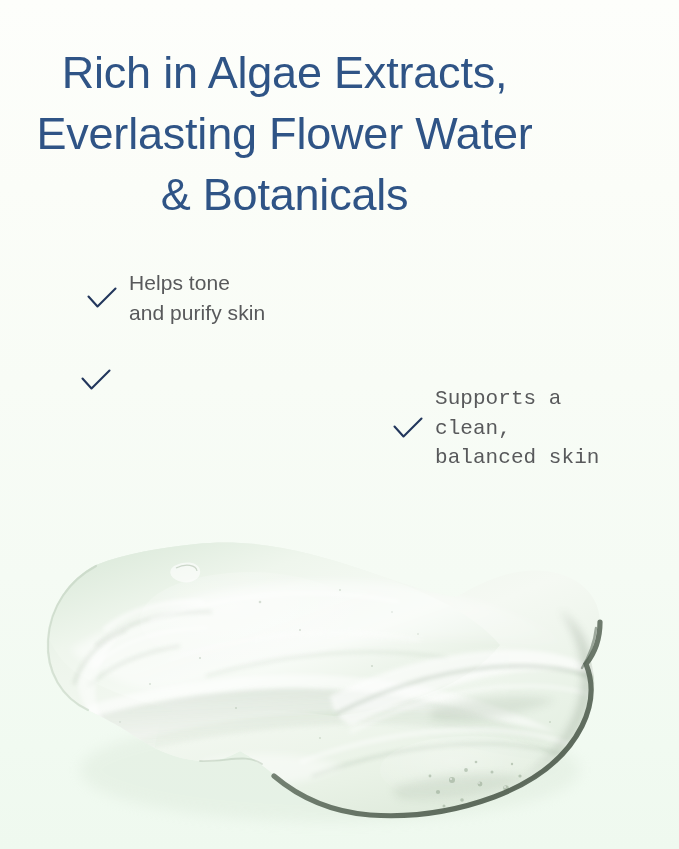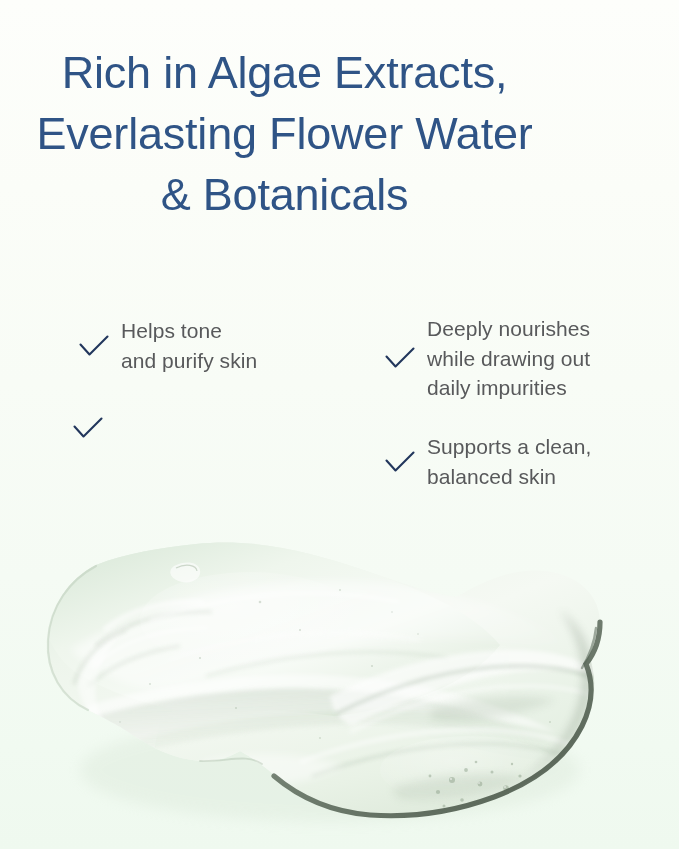--- a/index.html
+++ b/index.html
@@ -40,24 +40,23 @@
     line-height: 61px;
     font-weight: 400;
     letter-spacing: -0.2px;
     white-space: pre-line;
   }
 
   
   .benefits {
     position: absolute;
     top: 266px;
-    left: 8px;
+    left: 16px;
     width: 594px;
     height: 200px;
-    margin-top: 48px;
   }
   .bullet {
     position: absolute;
     display: flex;
     align-items: center;
   }
   .bullet .check {
     flex: 0 0 auto;
     width: 30px;
     height: 22px;
@@ -75,21 +74,21 @@
     line-height: 29.5px;
     font-weight: 400;
     white-space: pre-line;
     letter-spacing: 0.05px;
   }
 
   
   .b0 { left: 71px;  top: 2px;  }
   .b1 { left: 65px;  top: 103px;}
   .b2 { left: 377px; top: 0px;  }
-  .b3 { left: 377px; top: 118px;}
+  .b3 { left: 377px; top: 118px; font-family: Liberation Mono, monospace;}
 
   
   .swatch-wrap {
     position: absolute;
     left: 0;
     top: 470px;
     width: 679px;
     height: 379px;
   }
   .swatch-wrap svg {
@@ -120,30 +119,20 @@
     </div>
 
     <div class="bullet b1">
       <span class="check">
         <svg viewBox="0 0 30 22" fill="none" xmlns="http://www.w3.org/2000/svg">
           <path d="M1.5 9.5 L10.5 19.5 L28.5 1.5" stroke="#22365c" stroke-width="2.1" stroke-linecap="round" stroke-linejoin="round"></path>
         </svg>
       </span>
     </div>
 
-    <div class="bullet b2">
-      <span class="check">
-        <svg viewBox="0 0 30 22" fill="none" xmlns="http://www.w3.org/2000/svg">
-          <path d="M1.5 9.5 L10.5 19.5 L28.5 1.5" stroke="#22365c" stroke-width="2.1" stroke-linecap="round" stroke-linejoin="round"></path>
-        </svg>
-      </span>
-      <span class="btext">Deeply nourishes
-while drawing out
-daily impurities</span>
-    </div>
 
     <div class="bullet b3">
       <span class="check">
         <svg viewBox="0 0 30 22" fill="none" xmlns="http://www.w3.org/2000/svg">
           <path d="M1.5 9.5 L10.5 19.5 L28.5 1.5" stroke="#22365c" stroke-width="2.1" stroke-linecap="round" stroke-linejoin="round"></path>
         </svg>
       </span>
       <span class="btext">Supports a clean,
 balanced skin</span>
     </div>

